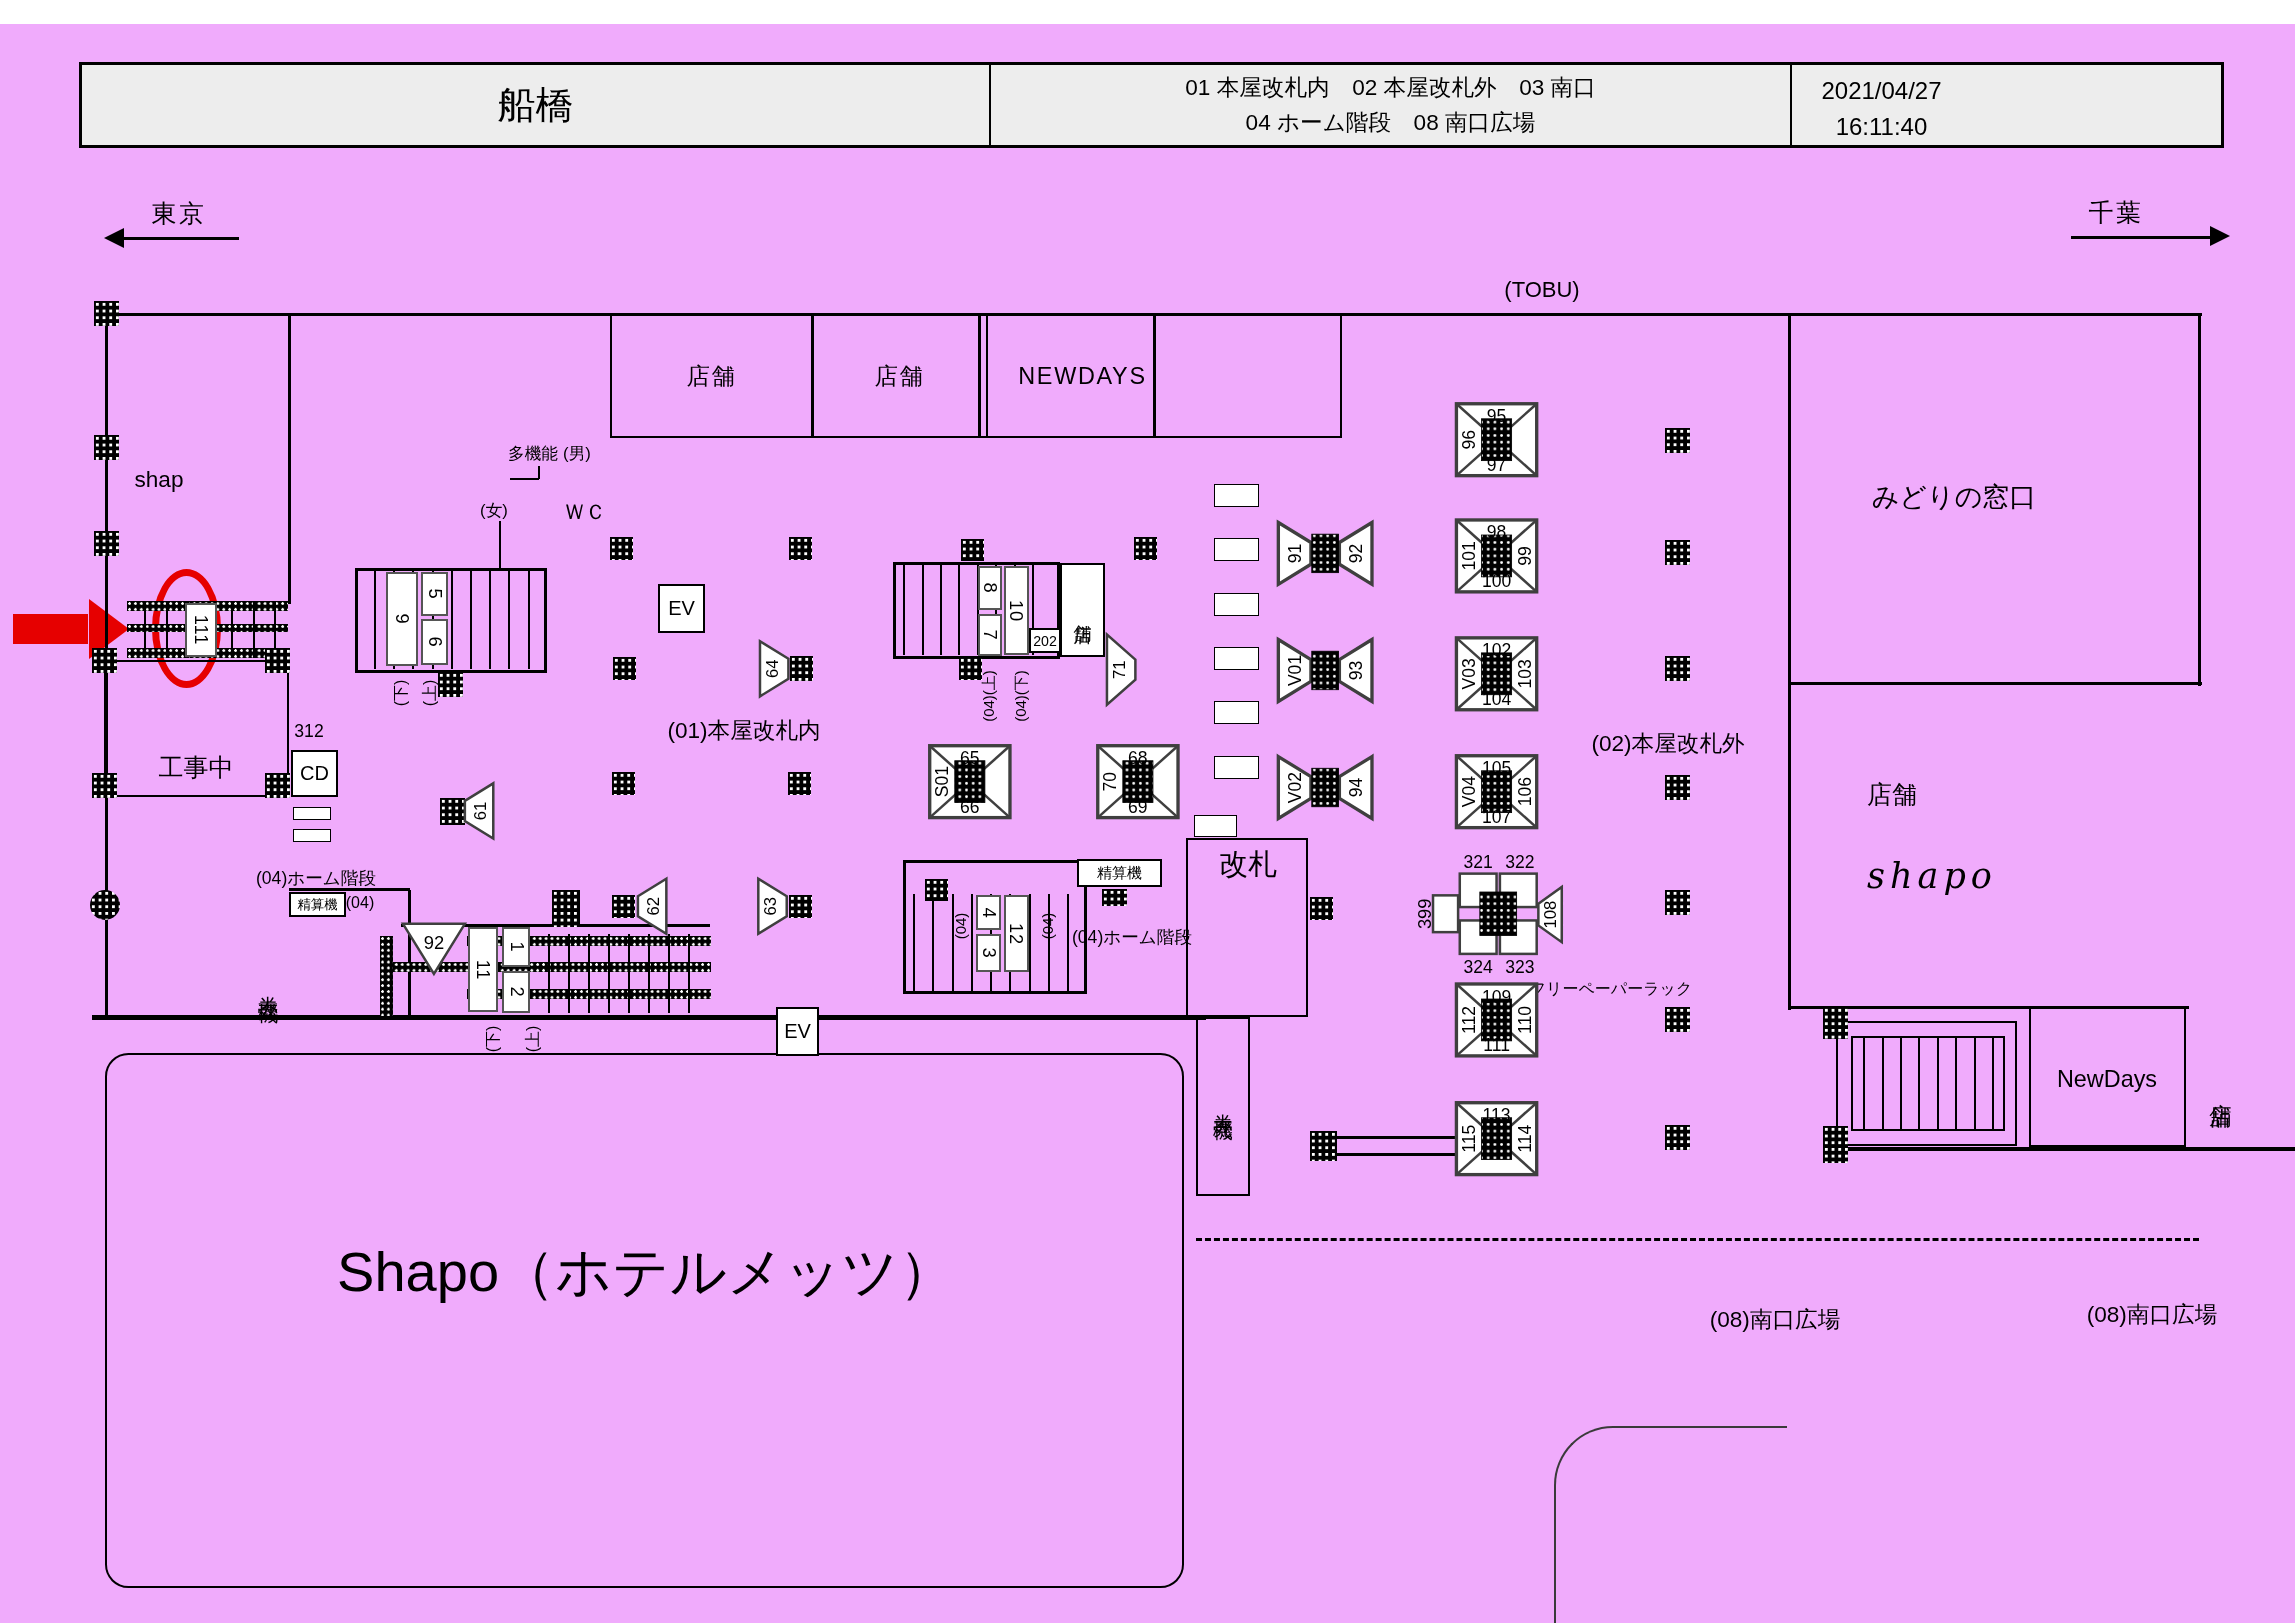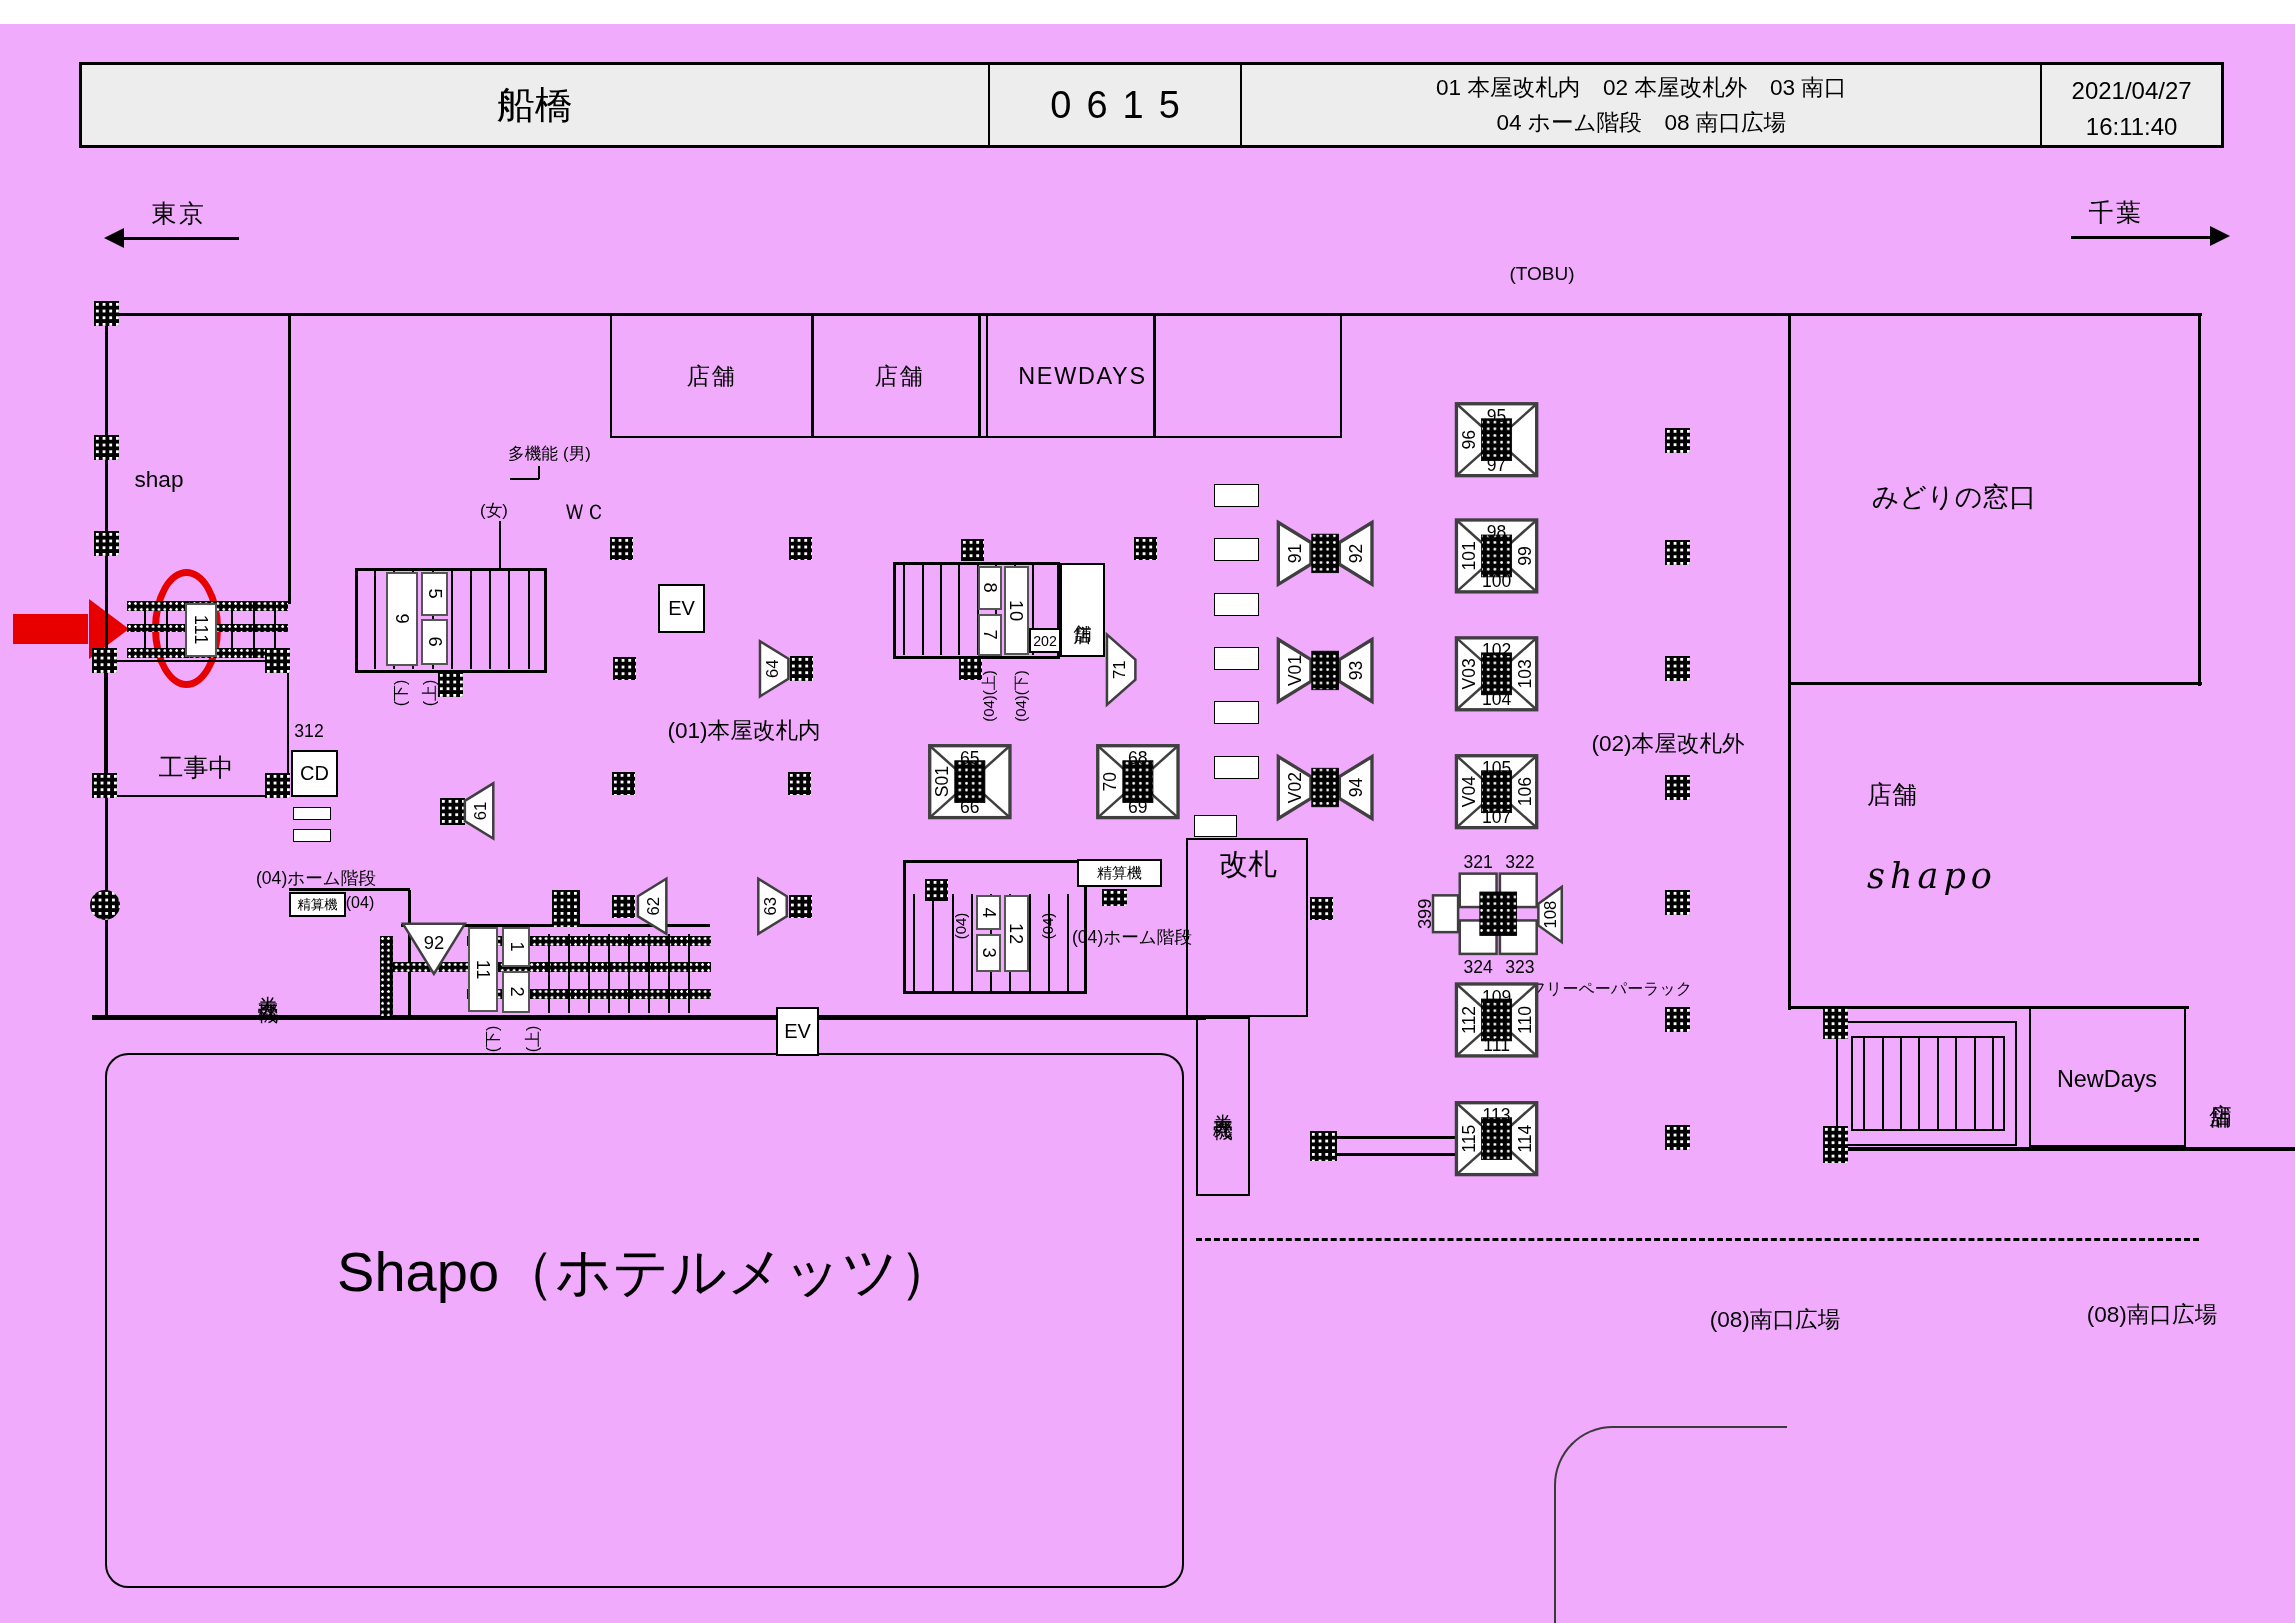--- a/index.html
+++ b/index.html
@@ -52,21 +52,20 @@
   svg.cams{position:absolute;left:0;top:0;pointer-events:none;}
   svg.cams text{font-family:"Liberation Sans",sans-serif;fill:#000;}
 </style>
 </head>
 <body>
 
 <div id="plan">
 
   <div class="header">
     <div class="hcell station">船橋</div>
-    <div class="hcell code">0615</div>
     <div class="hcell legend">
       <div>01 本屋改札内　02 本屋改札外　03 南口</div>
       <div>04 ホーム階段　08 南口広場</div>
     </div>
     <div class="hcell datetime">
       <div>2021/04/27</div>
       <div>16:11:40</div>
     </div>
   </div>
 
@@ -303,21 +302,21 @@
     <div class="lbl vert" style="left: 2220px; top: 1064px; font-size: 22.6px;">店舗</div>
     <div class="lbl" style="left: 1248px; top: 840px; font-size: 29px;">改札</div>
     <div class="lbl vert" style="left: 268px; top: 960px; font-size: 21px;">券売機</div>
     <div class="lbl vert" style="left: 1223px; top: 1079px; font-size: 20px;">券売機</div>
     <div class="lbl" style="left: 316px; top: 854px; font-size: 17.6px;">(04)ホーム階段</div>
     <div class="lbl" style="left: 1132px; top: 913px; font-size: 17.6px;">(04)ホーム階段</div>
     <div class="lbl" style="left: 360px; top: 879px; font-size: 16px;">(04)</div>
     <div class="lbl" style="left: 1611px; top: 965px; font-size: 16px;">フリーペーパーラック</div>
     <div class="lbl" style="left: 1775px; top: 1296px; font-size: 22.6px;">(08)南口広場</div>
     <div class="lbl" style="left: 2152px; top: 1291px; font-size: 22.6px;">(08)南口広場</div>
-    <div class="lbl" style="left: 1542px; top: 250px; font-size: 19px;">(TOBU)</div>
+    <div class="lbl" style="left: 1542px; top: 266px; font-size: 22px;">(TOBU)</div>
     <div class="lbl" style="left: 309px; top: 707px; font-size: 17.6px;">312</div>
     <div class="lbl" style="left: 646px; top: 1248px; font-size: 56px;">Shapo（ホテルメッツ）</div>
     <svg width="2295" height="1624" class="cams" viewBox="0 0 2745 1942">
       <defs>
         <pattern id="hx" width="8" height="8" patternUnits="userSpaceOnUse">
           <rect width="8" height="8" fill="#000"></rect>
           <circle cx="4" cy="4" r="1.7" fill="#fff"></circle>
         </pattern>
       </defs>
       <g>

